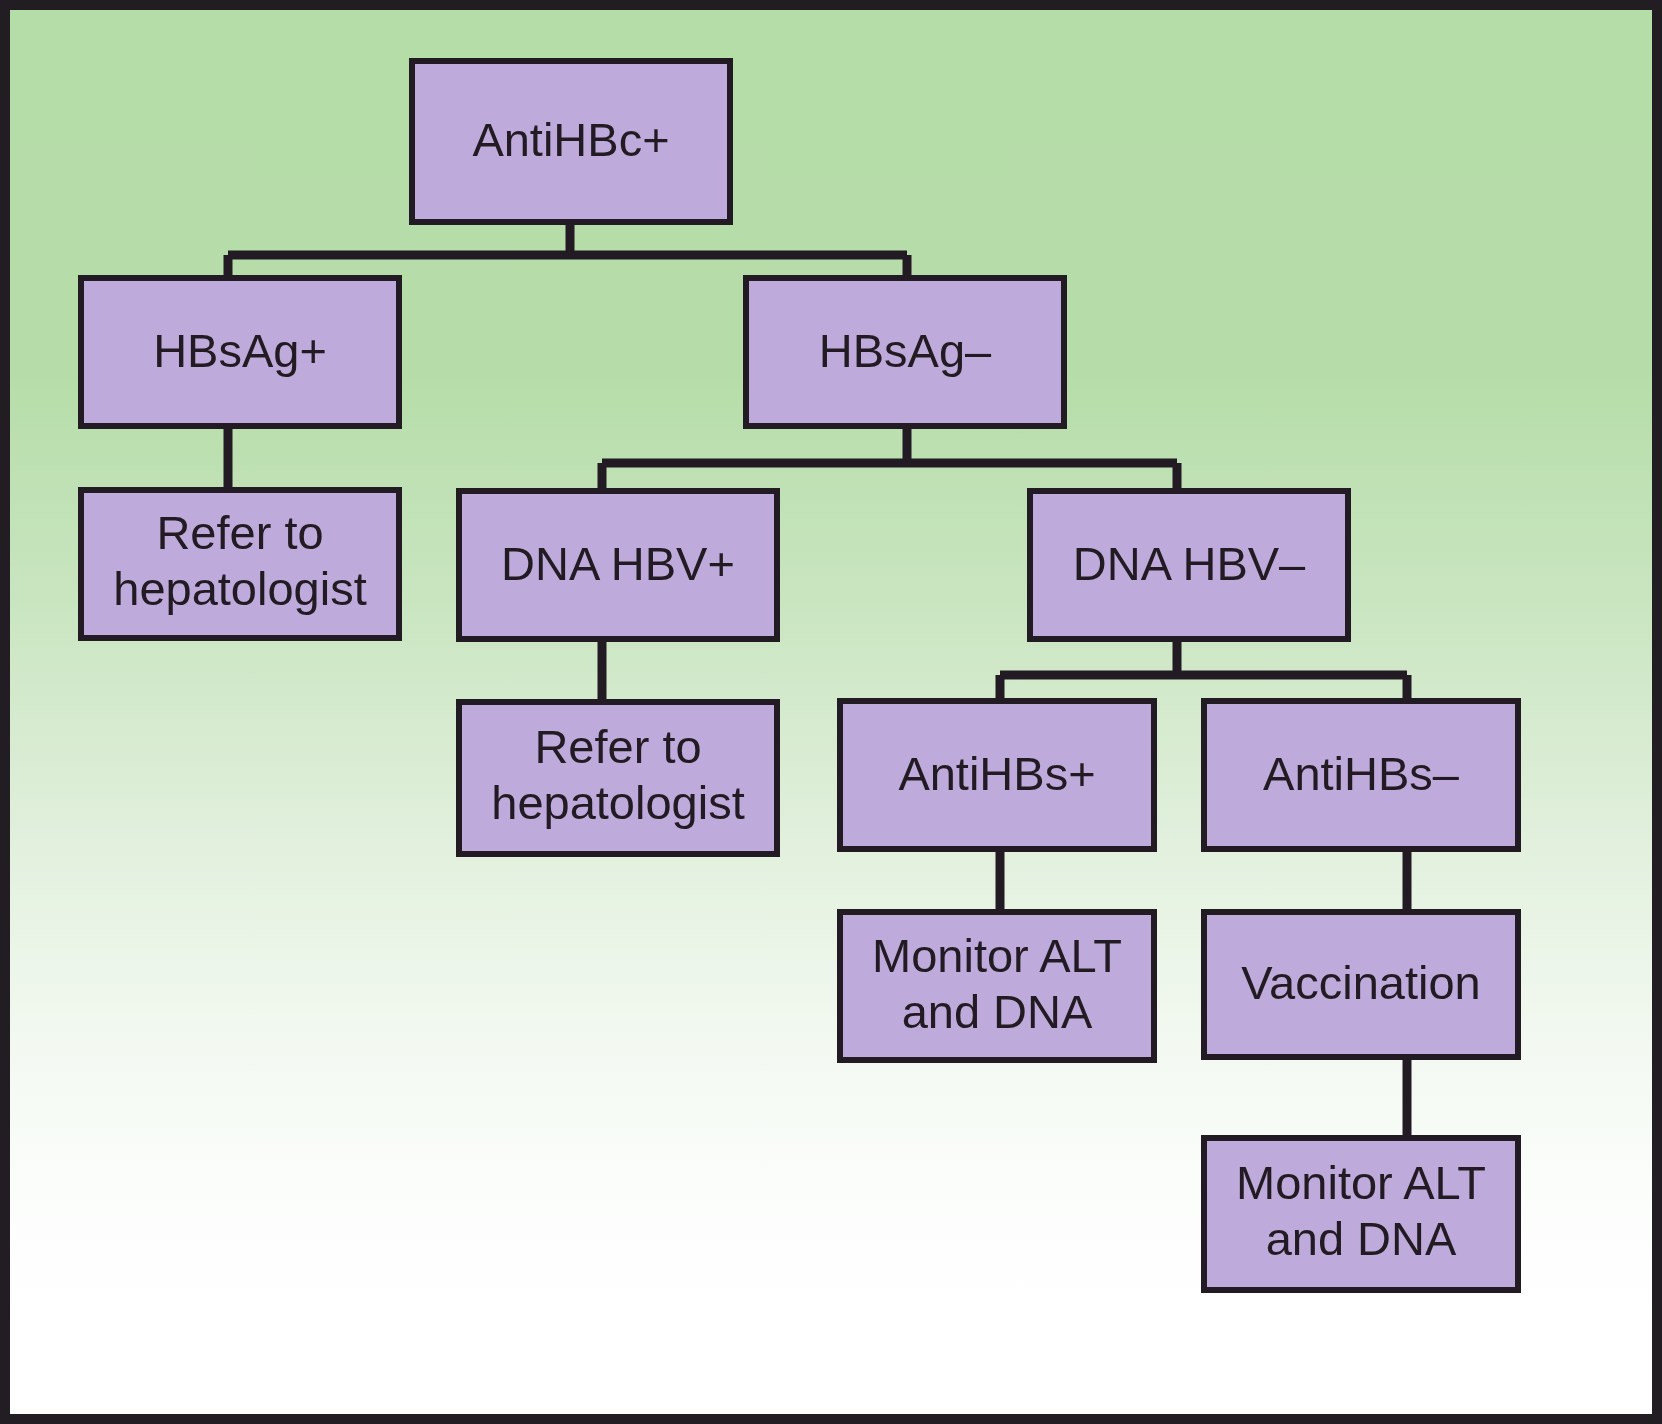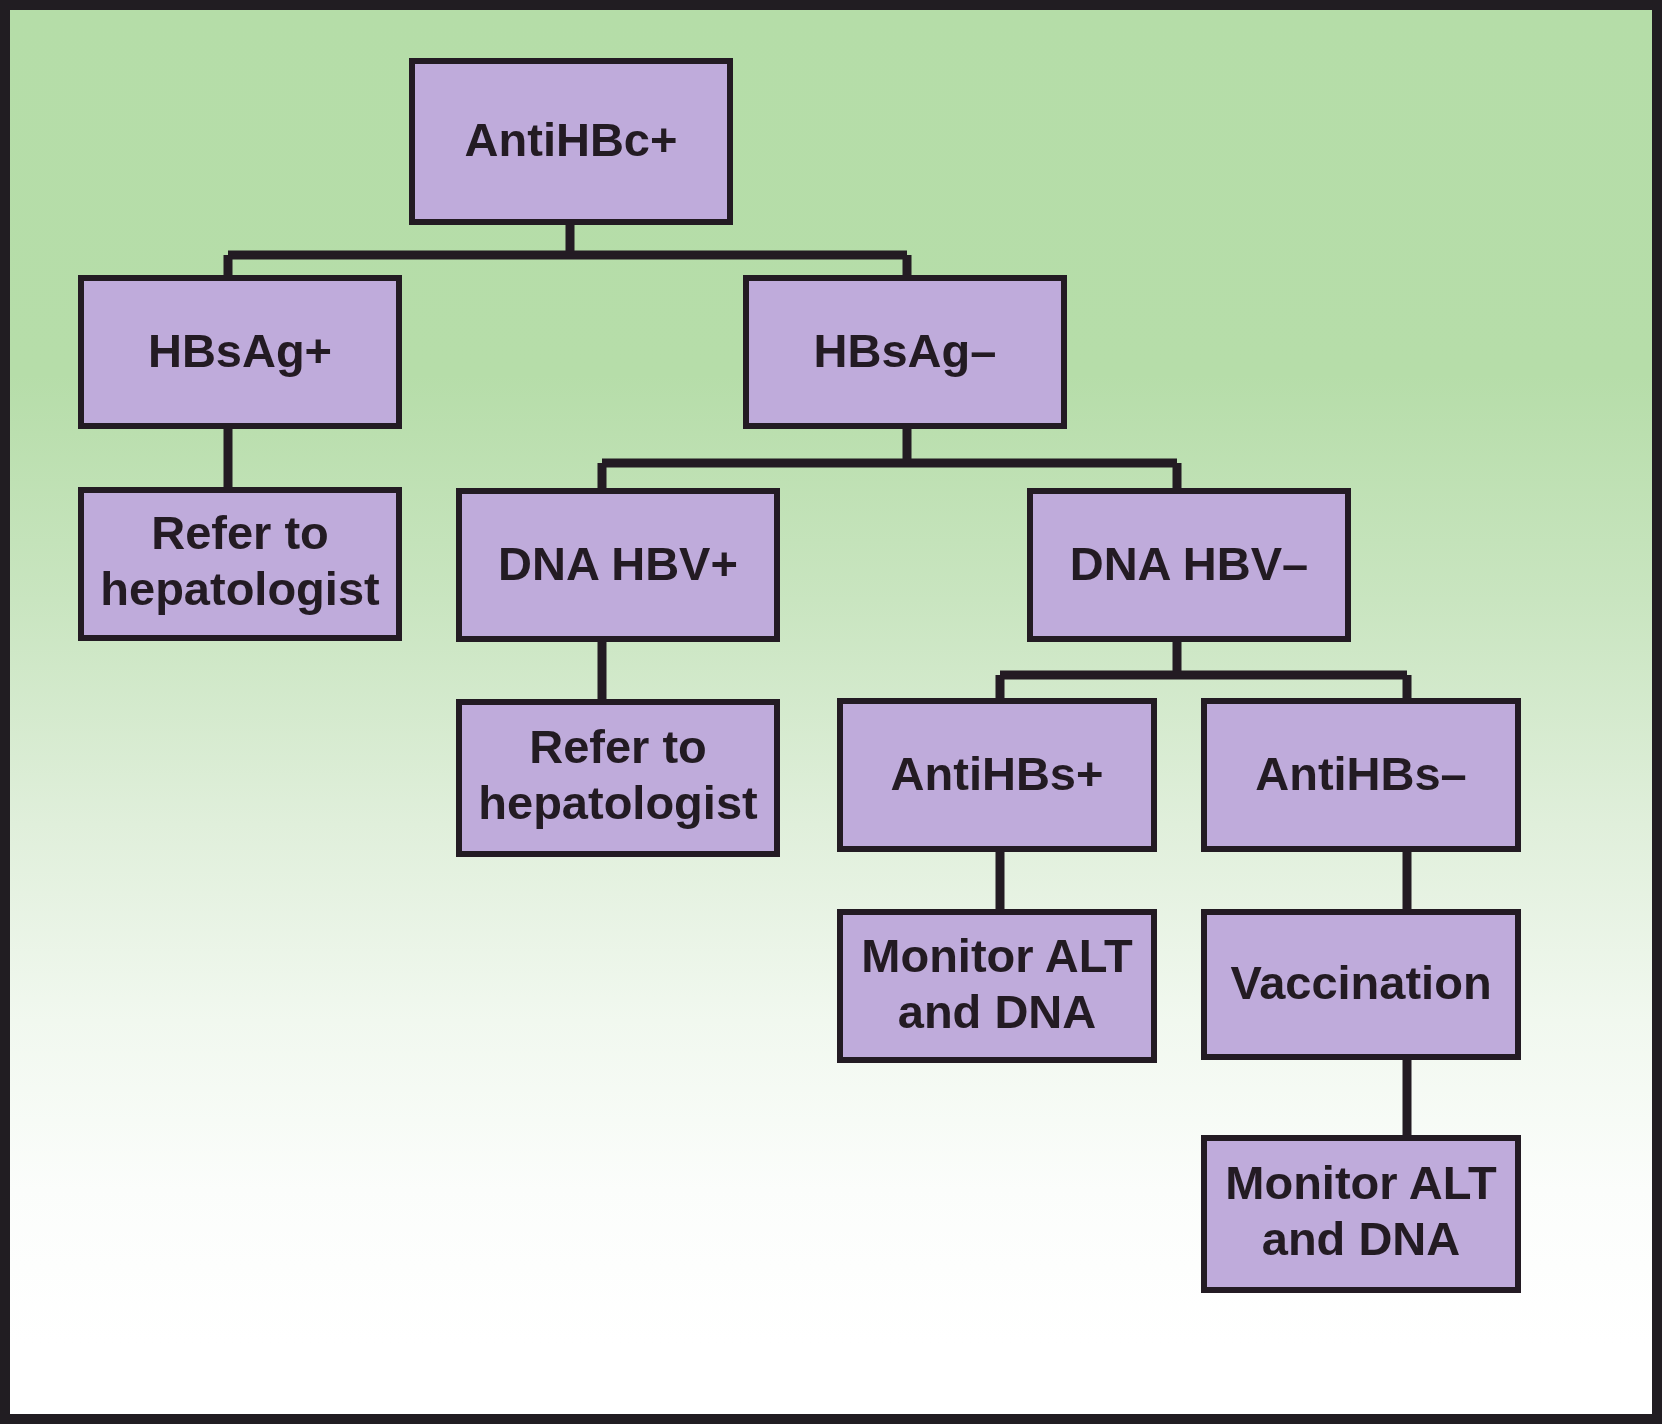--- a/index.html
+++ b/index.html
@@ -8,21 +8,20 @@
     background: #1a1a1a;
   }
   #figure-root {
     position: relative;
     width: 1662px;
     height: 1424px;
     background: #211d22;
     box-sizing: border-box;
     font-family: "Liberation Sans", sans-serif;
     overflow: hidden;
-    font-weight: bold;
   }
   #canvas {
     position: absolute;
     left: 10px;
     top: 10px;
     width: 1642px;
     height: 1404px;
     background: linear-gradient(to bottom,
       #b5dda8 0%,
       #b6dda9 26%,

